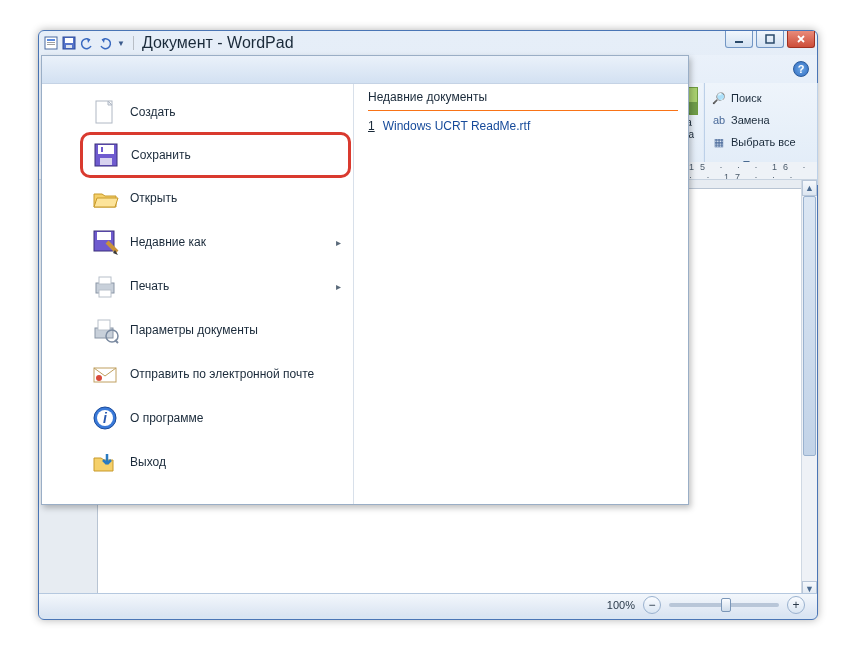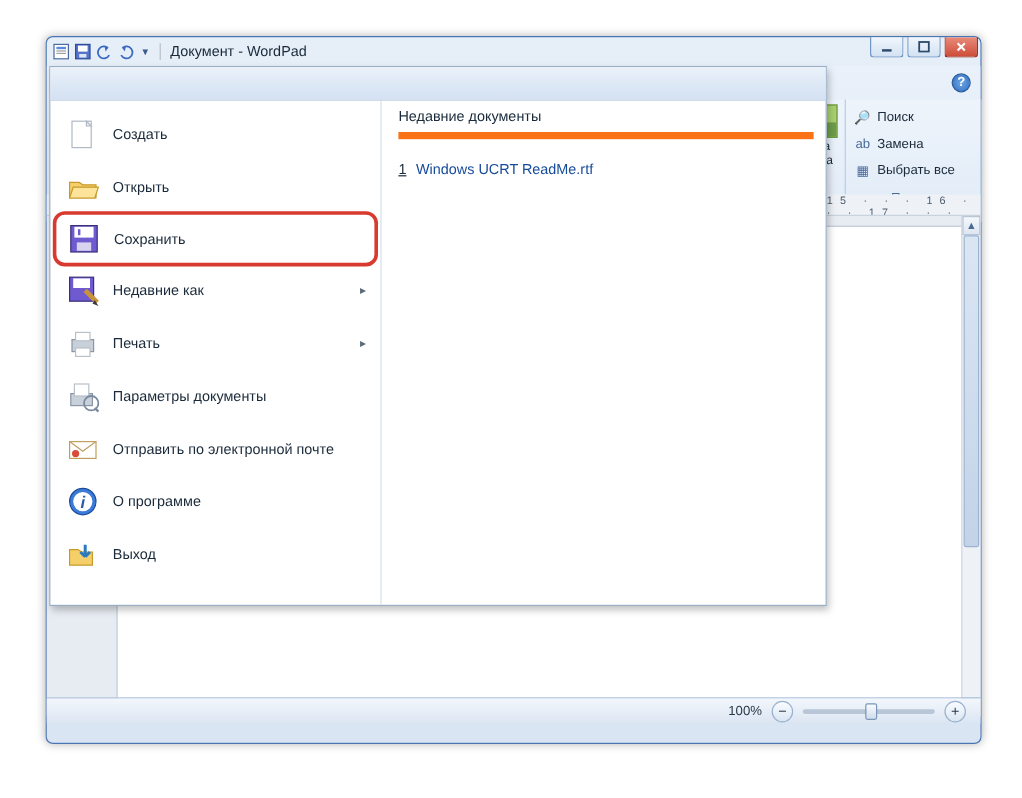--- a/index.html
+++ b/index.html
@@ -11,21 +11,21 @@
   background: linear-gradient(#e6eef8, #d9e5f3);
   box-shadow: 0 0 8px rgba(0,0,0,.3);
 }
 
 
 .titlebar { height: 24px; display: flex; align-items: center; padding: 0 4px; position: relative; }
 .qat { display: flex; gap: 2px; align-items: center; }
 .qat-btn { width: 16px; height: 16px; display: flex; align-items: center; justify-content: center; }
 .qat-caret { color: #3a5a8c; font-size: 8px; margin-left: 2px; }
 .title-sep { width: 1px; height: 14px; background: rgba(0,0,0,.2); margin: 0 8px; }
-.title-text { font-size: 12px; color: #1a2a3a; }
+.title-text { font-size: 16px; color: #1a2a3a; }
 .win-controls { position: absolute; right: 2px; top: 0; display: flex; gap: 3px; }
 .win-btn {
   width: 28px; height: 17px; border: 1px solid #7296c4; border-top: none;
   border-radius: 0 0 3px 3px; background: linear-gradient(#f1f6fc, #d3e2f3);
   display: flex; align-items: center; justify-content: center; font-size: 10px; color: #2a4a6a;
 }
 .win-btn.close { background: linear-gradient(#e98b7a, #cd4d39); color: #fff; border-color: #a03020; }
 
 
 .ribbon-area {
@@ -80,56 +80,56 @@
 .page-surface {
   position: absolute; left: 58px; top: 8px; right: 12px; bottom: 0;
   background: #fff; border: 1px solid #b8c4d3; border-bottom: none;
 }
 .vscroll { position: absolute; right: 0; top: 0; bottom: 0; width: 16px; background: #eef1f6; border-left: 1px solid #cfd8e3; }
 .vscroll .arr { height: 16px; background: linear-gradient(#f5f8fc,#dde6f1); border: 1px solid #b8c6d8; font-size: 9px; text-align: center; line-height: 14px; color: #4a6a90; }
 .vscroll .thumb { position: absolute; top: 16px; left: 1px; right: 1px; height: 260px; background: linear-gradient(#dbe6f3,#c2d3e8); border: 1px solid #9ab2cf; border-radius: 2px; }
 
 
 .statusbar {
-  position: absolute; left: 0; right: 0; bottom: 16px; height: 22px;
+  position: absolute; left: 0; right: 0; bottom: 4px; height: 22px;
   background: linear-gradient(#f3f7fc,#dbe5f2); border-top: 1px solid #b5c8df;
   display: flex; align-items: center; justify-content: flex-end; gap: 8px;
   padding: 0 12px; font-size: 11px; color: #2a3a4a;
 }
 .zoom-btn { width: 18px; height: 18px; border: 1px solid #9ab2cf; border-radius: 50%; display: flex; align-items: center; justify-content: center; background: linear-gradient(#fafcff,#dae6f3); font-size: 12px; }
 .zoom-slider { width: 110px; height: 4px; background: #b8c6d8; position: relative; border-radius: 2px; }
 .zoom-slider::before { content: ""; position: absolute; left: 50%; top: -2px; width: 1px; height: 8px; background: #7a8a9a; }
 .zoom-thumb { position: absolute; left: 52px; top: -5px; width: 10px; height: 14px; background: linear-gradient(#fafcff,#cfdcea); border: 1px solid #7a96b8; border-radius: 2px; }
 
 
 .file-menu {
   position: absolute; left: 2px; top: 24px; width: 648px; height: 450px;
   background: #fff; border: 1px solid #9aaec6; box-shadow: 2px 3px 6px rgba(0,0,0,.25);
   display: flex; z-index: 10;
 }
 .file-menu-top {
   position: absolute; left: 0; right: 0; top: 0; height: 28px;
   background: linear-gradient(#eaf1fa,#d3e1f2); border-bottom: 1px solid #c5d3e5;
 }
 .file-left {
-  width: 276px; padding: 34px 4px 6px 4px; border-right: 1px solid #d8e0ea;
+  width: 276px; padding: 34px 4px 6px 4px; border-right: 1px solid #d8e0ea; margin-left: 36px;
 }
 .file-right { flex: 1; padding: 34px 10px 6px 14px; }
 .menu-item {
   display: flex; align-items: center; gap: 10px; height: 44px;
   padding: 0 8px; border-radius: 3px; font-size: 12px; color: #1a2a3a;
   position: relative;
 }
 .menu-item .ico { width: 30px; height: 30px; display: flex; align-items: center; justify-content: center; }
 .menu-item .arrow { margin-left: auto; font-size: 10px; color: #5a6a7a; }
 .menu-item.save-hl {
   border: 3px solid #d93a2f; border-radius: 10px; height: 46px;
   margin: -2px -2px -2px -2px;
 }
-.recent-header { font-size: 12px; color: #1a2a3a; padding-bottom: 6px; border-bottom: 6px solid #f97316; margin-bottom: 16px; }
+.recent-header { font-size: 12px; color: #1a2a3a; padding-bottom: 6px; border-bottom: 1px solid #f97316; margin-bottom: 6px; }
 .recent-item { font-size: 12px; color: #164a9a; display: flex; gap: 8px; padding: 2px 0; }
 .recent-item .num { text-decoration: underline; color: #1a2a3a; }
 
 
 svg { display: block; }
 </style>
 </head>
 <body>
 
 <div class="window">
@@ -251,40 +251,40 @@
       <div class="menu-item">
         <span class="ico">
           <svg width="28" height="28">
               <rect x="5" y="3" width="16" height="22" fill="#fff" stroke="#b0b8c4"></rect>
               <path d="M17 3 L21 7 L17 7 Z" fill="#e8ecf2" stroke="#b0b8c4"></path>
             </svg>
         </span>
         <span>Создать</span>
       </div>
 
-      <div class="menu-item">
-        <span class="ico">
-          <svg width="28" height="28">
-              <path d="M3 10 L3 23 L25 23 L25 12 L14 12 L11 10 Z" fill="#f5d06a" stroke="#c89a2a"></path>
-              <path d="M6 14 L27 14 L24 23 L3 23 Z" fill="#fde49a" stroke="#c89a2a"></path>
-            </svg>
-        </span>
-        <span>Открыть</span>
-      </div>
-
       <div class="menu-item save-hl">
         <span class="ico">
           <svg width="28" height="28">
               <rect x="3" y="3" width="22" height="22" fill="#6f5bcf" stroke="#3a2f7a"></rect>
               <rect x="6" y="4" width="16" height="9" fill="#fff"></rect>
               <rect x="8" y="17" width="12" height="7" fill="#d8d3ef"></rect>
               <rect x="9" y="6" width="2" height="5" fill="#6f5bcf"></rect>
             </svg>
         </span>
         <span>Сохранить</span>
+      </div>
+
+      <div class="menu-item">
+        <span class="ico">
+          <svg width="28" height="28">
+              <path d="M3 10 L3 23 L25 23 L25 12 L14 12 L11 10 Z" fill="#f5d06a" stroke="#c89a2a"></path>
+              <path d="M6 14 L27 14 L24 23 L3 23 Z" fill="#fde49a" stroke="#c89a2a"></path>
+            </svg>
+        </span>
+        <span>Открыть</span>
       </div>
 
       <div class="menu-item">
         <span class="ico">
           <svg width="28" height="28">
               <rect x="3" y="3" width="20" height="20" fill="#6f5bcf" stroke="#3a2f7a"></rect>
               <rect x="6" y="4" width="14" height="8" fill="#fff"></rect>
               <path d="M16 14 L26 24" stroke="#c9933a" stroke-width="4"></path>
               <path d="M24 22 L27 27 L22 25 Z" fill="#3a3a3a"></path>
             </svg>

